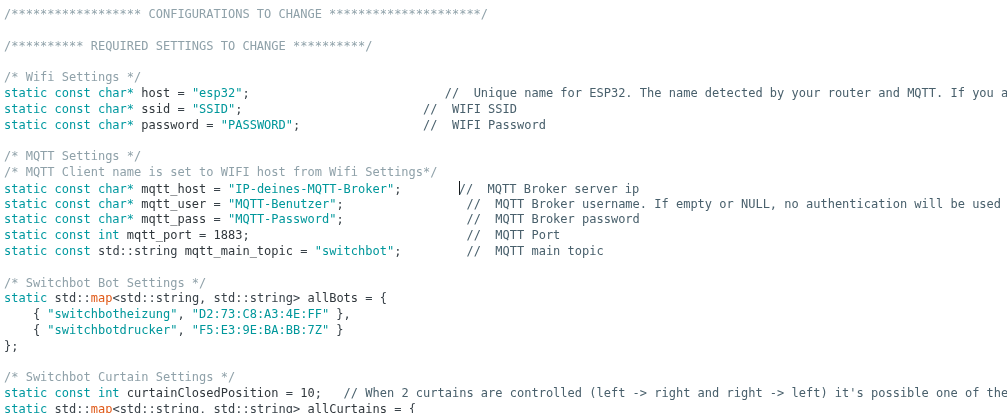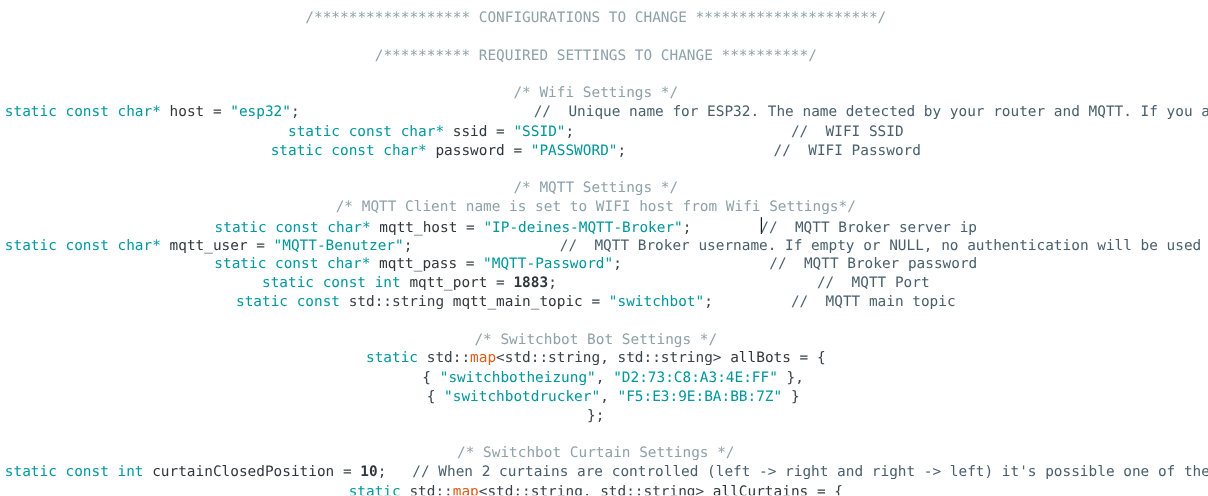--- a/index.html
+++ b/index.html
@@ -17,30 +17,29 @@
   #editor {
     position: absolute;
     inset: 0;
     padding: 7px 18px 0 4px;
     font-family: "DejaVu Sans Mono", "Liberation Mono", monospace;
     font-size: 12px;
     line-height: 15.8px;
     white-space: pre;
     overflow: hidden;
     color: var(--pl, #394249);
-    text-align: center;
   }
   .line { height: 15.8px; }
   .cb  { color: var(--cb, #8fa1a9); }   
   .cl  { color: var(--cl, #49606c); }   
   .kw  { color: var(--kw, #0099a0); }   
   .str { color: var(--str, #00979b); }  
   .fn  { color: var(--fn, #e05a18); }   
   .id  { color: var(--id, #30373c); font-weight: normal; }
-  .num { color: var(--id, #30373c); font-weight: bold; }
+  .num { color: var(--id, #30373c); font-weight: normal; }
   .pl  { color: var(--pl, #394249); }
   .caret {
     display: inline-block;
     width: 0;
     height: 14px;
     border-left: 1.5px solid #15191c;
     margin-right: -1.5px;
     vertical-align: -2px;
   }
 </style>

